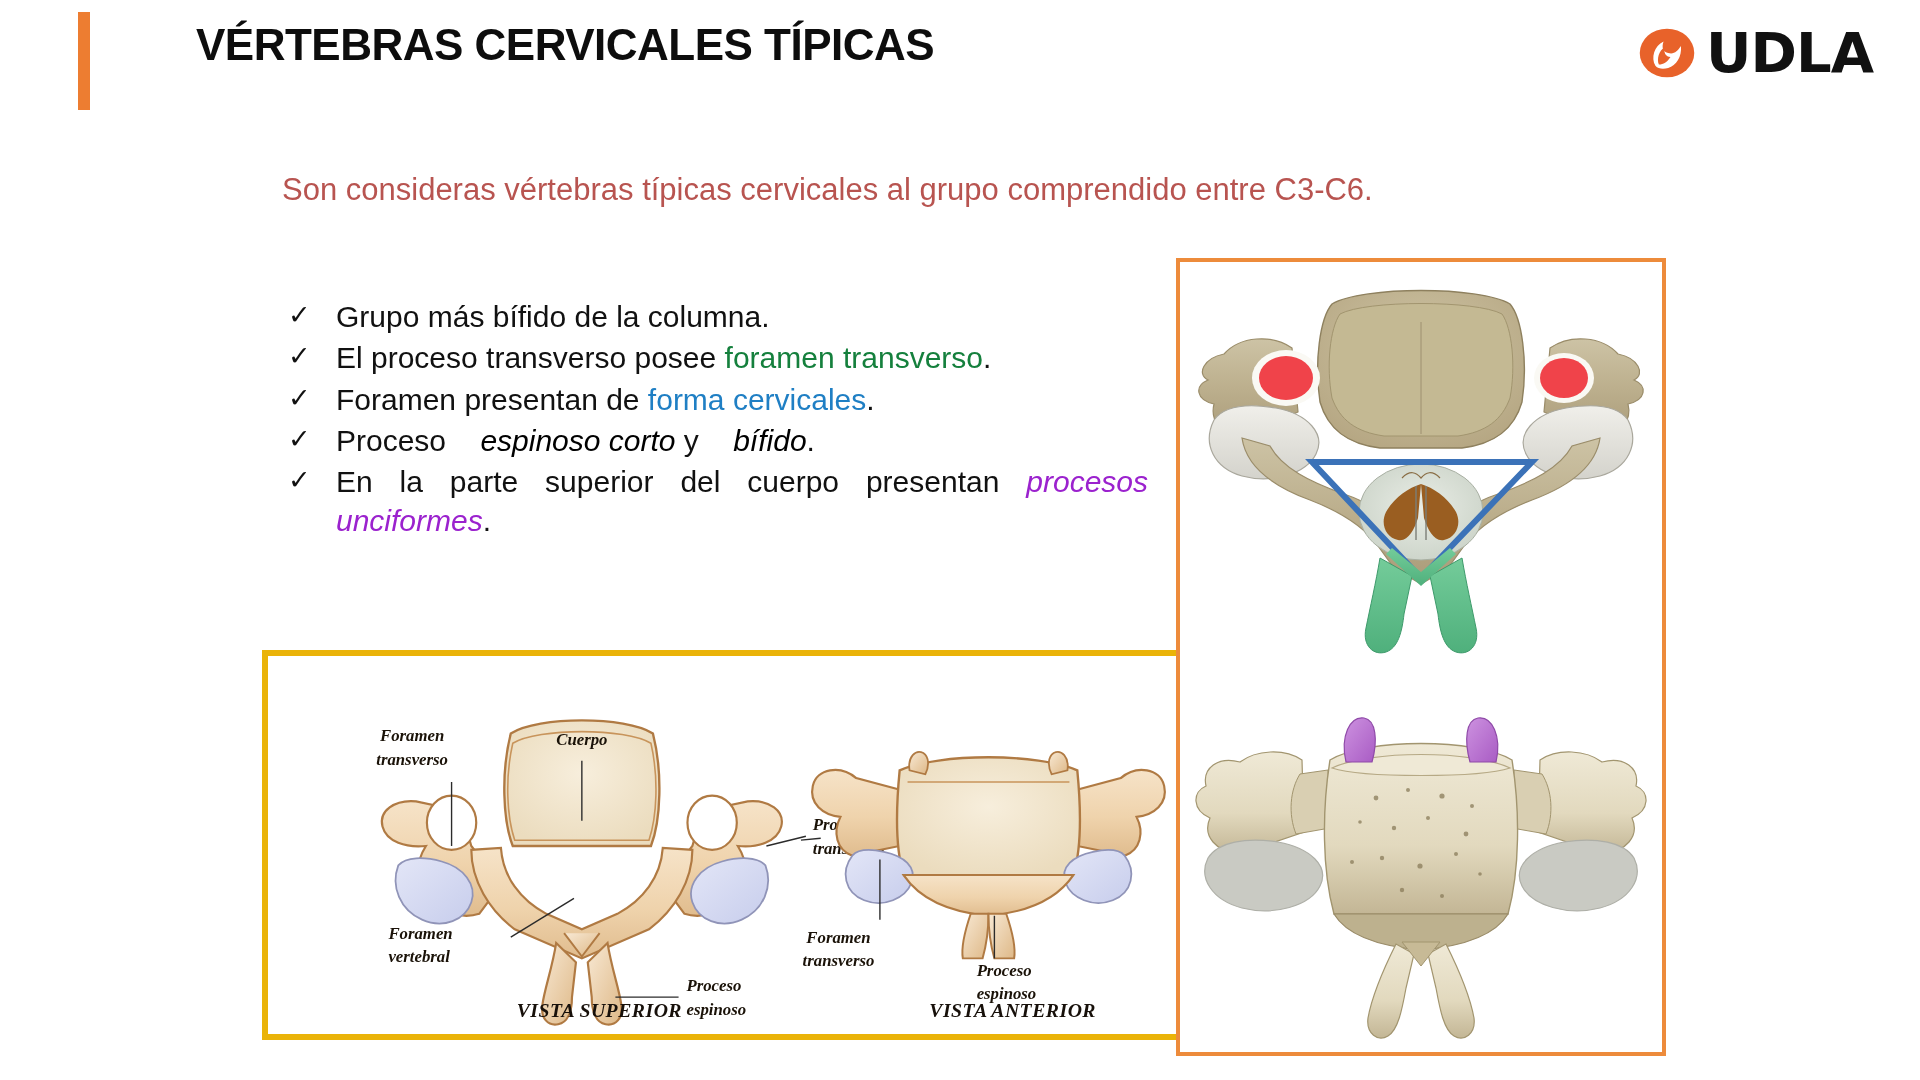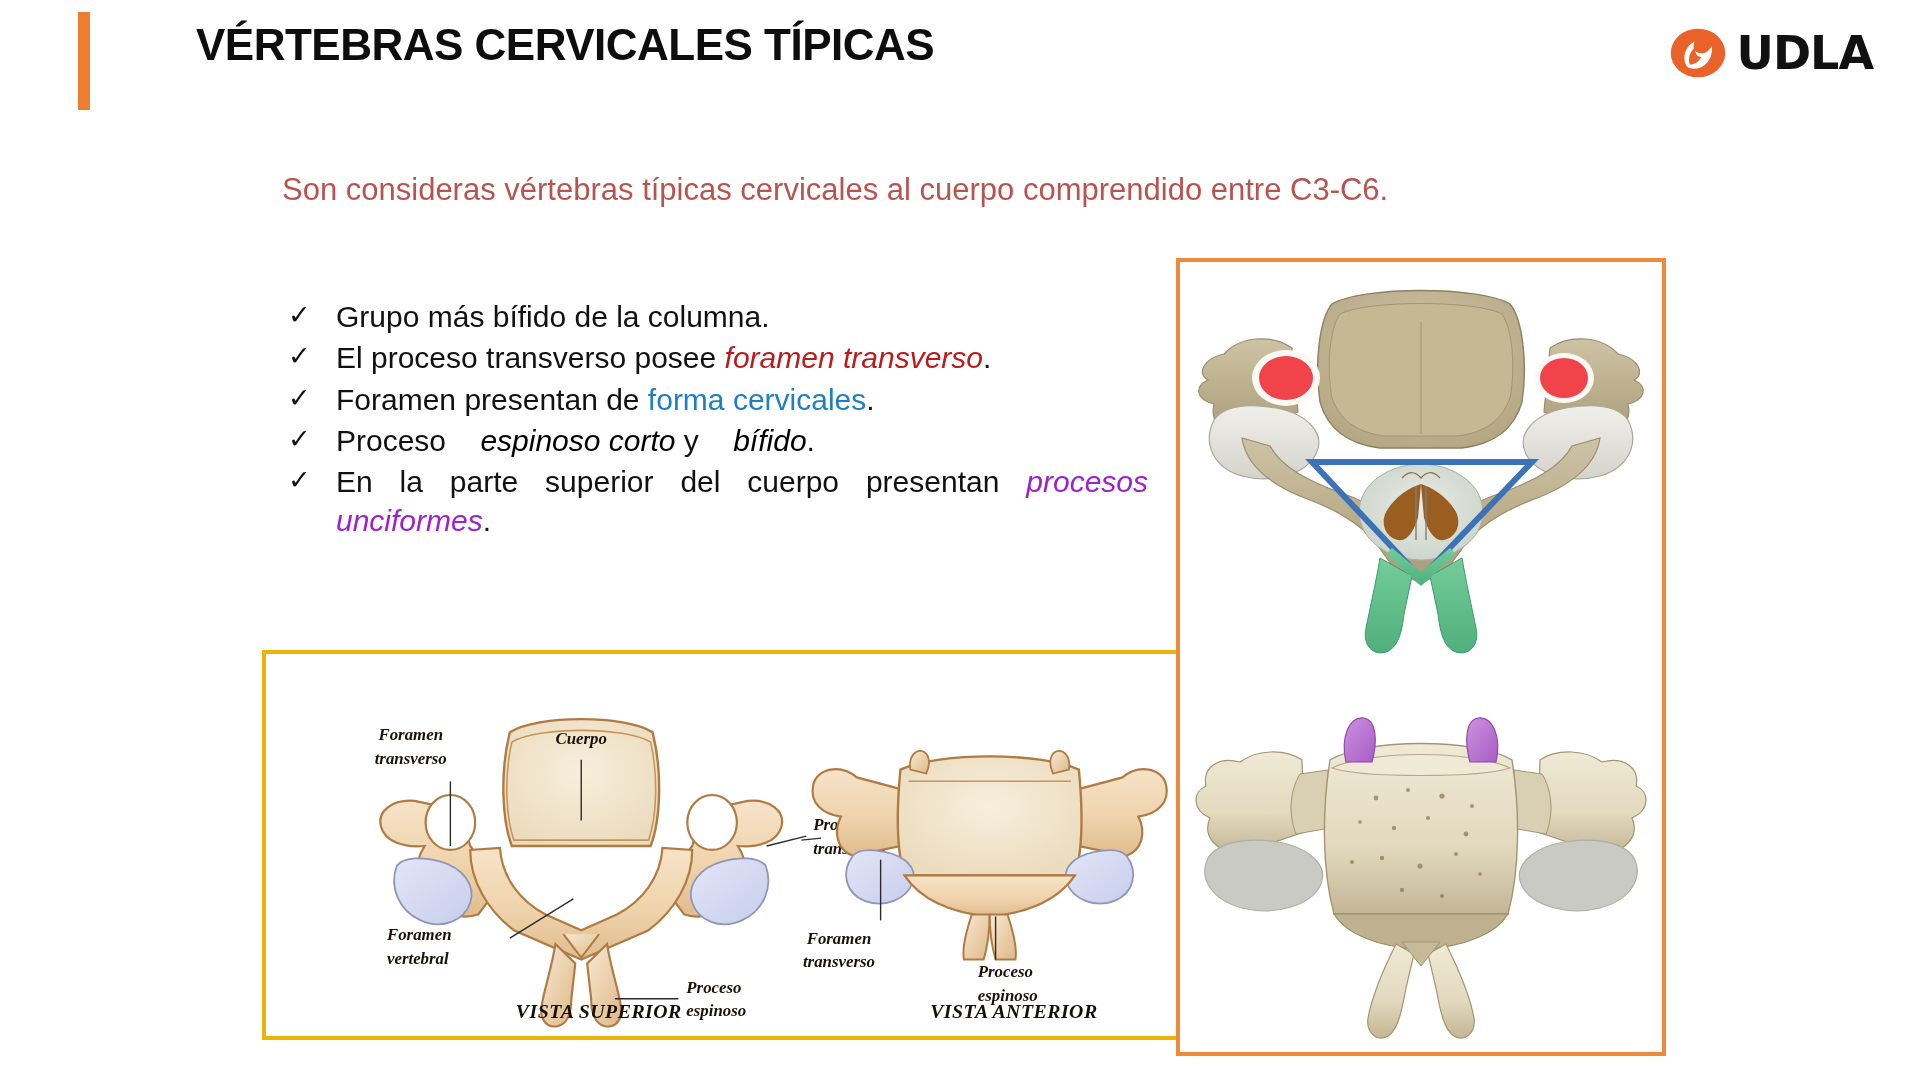--- a/index.html
+++ b/index.html
@@ -9,43 +9,43 @@
   
   #accent-bar{position:absolute;left:78px;top:12px;width:12px;height:98px;
               background:#ED7D31;}
   #slide-title{position:absolute;left:196px;top:20px;width:1100px;
                font-size:44px;font-weight:bold;color:#0d0d0d;
                letter-spacing:-0.5px;}
 
   
   #logo{position:absolute;right:47px;top:24px;display:flex;align-items:center;gap:10px;}
   #logo-mark{width:58px;height:58px;flex:none;}
-  #logo-text{font-size:46px;font-weight:bold;color:#111;letter-spacing:-1px;
+  #logo-text{font-size:56px;font-weight:bold;color:#111;letter-spacing:-1px;
              font-family:"DejaVu Sans",sans-serif;line-height:1;}
 
   
   #subtitle{position:absolute;left:282px;top:172px;width:1400px;
             font-size:31px;color:#B85450;}
 
   
   #content-text{position:absolute;left:288px;top:295px;width:860px;
                 font-size:30px;color:#111;line-height:1.31;}
   #intro-line{margin-bottom:2px;}
   .bullet{display:flex;align-items:flex-start;gap:0;margin-top:2px;}
   .check{width:48px;flex:none;font-size:27px;line-height:1.34;color:#111;}
   .btext{flex:1;}
   .just{text-align:justify;text-align-last:left;}
-  .red{color:#b91c1c;font-style:italic;}
+  .red{color:#15803d;}
   .blue{color:#1F7FC4;}
   .green{color:#000000;font-style:italic;margin-left:26px;}
   .purple{color:#9B22CE;font-style:italic;}
 
   
   #figure-left{position:absolute;left:262px;top:650px;width:920px;height:390px;
-               background:#fff;border:4px solid #eab308;box-sizing:border-box;}
+               background:#fff;border:6px solid #eab308;box-sizing:border-box;}
   #figure-left svg{display:block;width:100%;height:100%;}
 
   
   #figure-right{position:absolute;left:1176px;top:258px;width:490px;height:798px;
                 background:#fff;border:4px solid #ED8B3B;box-sizing:border-box;}
   #figure-right svg{display:block;width:100%;height:100%;}
 
   .lbl{font-family:"Liberation Serif",serif;font-style:italic;font-weight:bold;
        font-size:17px;fill:#1a1208;}
   .cap{font-family:"Liberation Serif",serif;font-style:italic;font-weight:bold;
@@ -61,21 +61,21 @@
 
 <div id="logo">
   <svg id="logo-mark" viewBox="0 0 100 100">
     <ellipse cx="50" cy="50" rx="47" ry="42" fill="#E8622A"></ellipse>
     <path d="M30 72 C22 58 28 38 44 30 C40 42 44 48 52 50 C62 53 68 47 74 38 C76 56 66 72 52 76 C44 78 35 78 30 72 Z" fill="#ffffff"></path>
     <path d="M36 70 C32 60 36 46 46 40 C44 50 48 56 56 57 C50 66 44 70 36 70 Z" fill="#E8622A"></path>
   </svg>
   <div id="logo-text">UDLA</div>
 </div>
 
-<div id="subtitle">Son consideras vértebras típicas cervicales al cuerpo comprendido entre C3-C6.</div>
+<div id="subtitle">Son consideras vértebras típicas cervicales al grupo comprendido entre C3-C6.</div>
 
 <div id="content-text">
 
 
   <div class="bullet">
     <span class="check">✓</span>
     <span class="btext"><span>Grupo más bífido de la columna.</span></span>
   </div>
 
   <div class="bullet">

